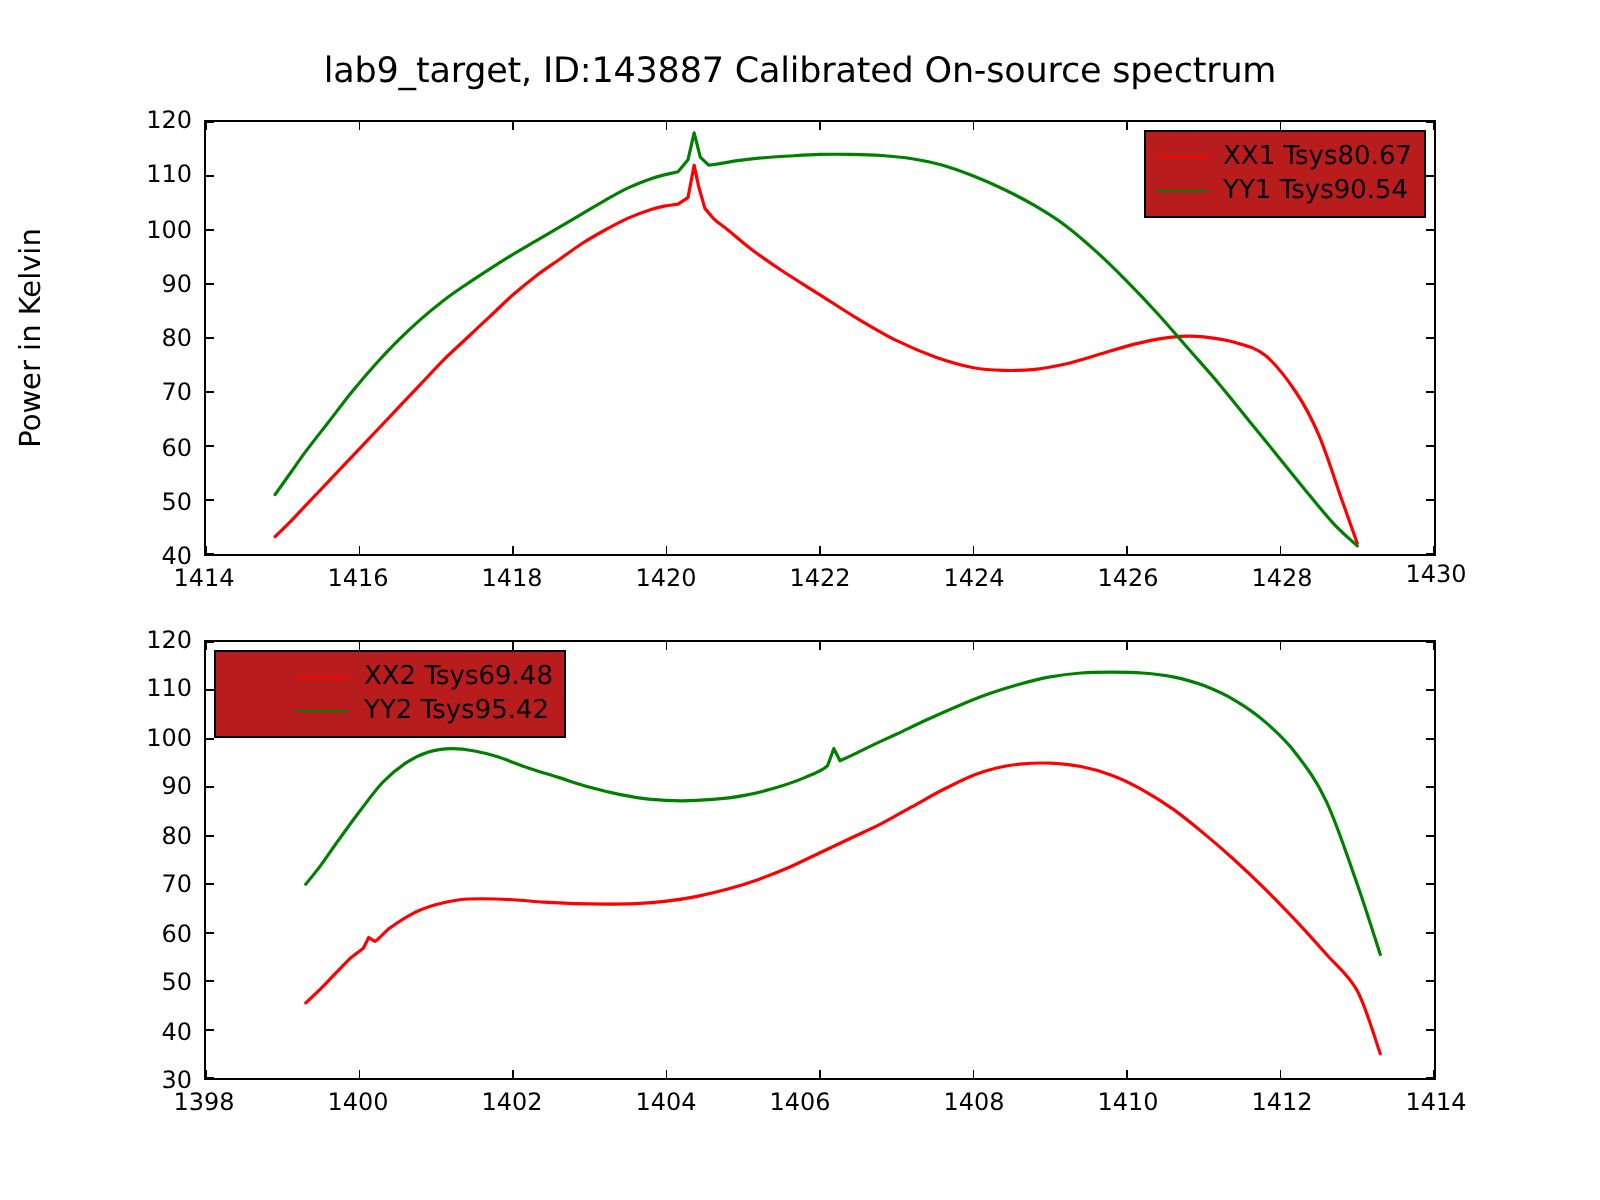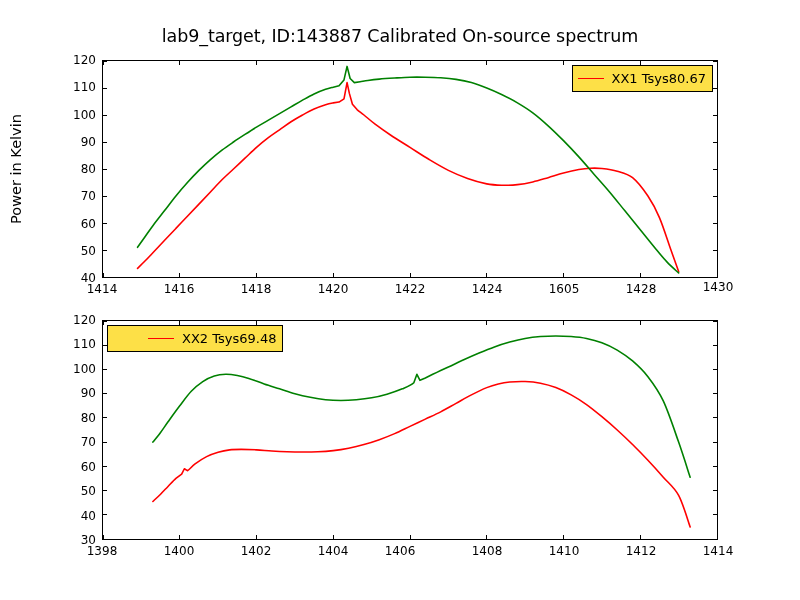--- a/index.html
+++ b/index.html
@@ -81,21 +81,21 @@
   }
   #xlabel-bottom {
     left: 0;
     top: 568px;
     width: 800px;
     text-align: center;
   }
   .legend {
     position: absolute;
     border: 1px solid #000000;
-    background: #fde047;
+    background: #b91c1c;
     padding: 4px 6px 4px 5px;
     box-sizing: border-box;
   }
   #legend-top {
     right: 4px;
     top: 4px;
   }
   #legend-bottom {
     left: 4px;
     top: 4px;
@@ -178,20 +178,24 @@
         <line y1="27.25" y2="27.25" x1="616" x2="612" class="tick"></line>
         <line y1="0" y2="0" x1="0" x2="4" class="tick"></line>
         <line y1="0" y2="0" x1="616" x2="612" class="tick"></line>
         <path d="M 34.65 209.28 C 35.93 208.01, 39.78 204.28, 42.35 201.65 C 44.92 199.02, 46.84 196.88, 50.05 193.47 C 53.26 190.07, 57.75 185.30, 61.60 181.21 C 65.45 177.13, 69.30 173.04, 73.15 168.95 C 77.00 164.86, 80.85 160.78, 84.70 156.69 C 88.55 152.60, 92.40 148.51, 96.25 144.43 C 100.10 140.34, 103.95 136.25, 107.80 132.16 C 111.65 128.08, 115.50 123.76, 119.35 119.90 C 123.20 116.04, 127.05 112.63, 130.90 109.00 C 134.75 105.37, 138.60 101.73, 142.45 98.10 C 146.30 94.47, 150.15 90.61, 154.00 87.20 C 157.85 83.79, 161.70 80.61, 165.55 77.66 C 169.40 74.71, 173.25 72.21, 177.10 69.49 C 180.95 66.76, 184.80 63.81, 188.65 61.31 C 192.50 58.81, 196.35 56.63, 200.20 54.50 C 204.05 52.37, 207.90 50.23, 211.75 48.50 C 215.60 46.78, 220.09 45.19, 223.30 44.15 C 226.51 43.10, 228.75 42.69, 231.00 42.24 L 236.78 41.42 L 241.78 38.15 L 244.86 21.80 L 247.17 32.70 L 250.25 43.60 L 254.87 49.05 C 256.79 50.87, 258.72 52.00, 261.80 54.50 C 264.88 57.00, 268.86 60.63, 273.35 64.04 C 277.84 67.44, 282.97 71.08, 288.75 74.94 C 294.53 78.80, 301.58 83.11, 308.00 87.20 C 314.42 91.29, 320.83 95.60, 327.25 99.46 C 333.67 103.32, 340.08 107.18, 346.50 110.36 C 352.92 113.54, 359.33 116.27, 365.75 118.54 C 372.17 120.81, 379.22 122.85, 385.00 123.99 C 390.78 125.12, 395.27 125.21, 400.40 125.35 C 405.53 125.49, 410.67 125.35, 415.80 124.80 C 420.93 124.26, 426.07 123.26, 431.20 122.08 C 436.33 120.90, 441.47 119.22, 446.60 117.72 C 451.73 116.22, 456.87 114.45, 462.00 113.09 C 467.13 111.72, 472.91 110.36, 477.40 109.55 C 481.89 108.73, 485.10 108.36, 488.95 108.18 C 492.80 108.00, 496.01 107.96, 500.50 108.45 C 504.99 108.95, 510.77 109.64, 515.90 111.18 C 521.03 112.72, 526.17 113.54, 531.30 117.72 C 536.43 121.90, 542.21 129.53, 546.70 136.25 C 551.19 142.97, 554.40 148.97, 558.25 158.05 C 562.10 167.13, 566.59 181.67, 569.80 190.75 C 573.01 199.83, 576.22 208.92, 577.50 212.55" class="series-path" stroke="#ff0000"></path>
         <path d="M 34.65 188.03 C 35.93 186.21, 39.78 180.76, 42.35 177.13 C 44.92 173.49, 46.84 170.54, 50.05 166.22 C 53.26 161.91, 57.75 156.23, 61.60 151.24 C 65.45 146.24, 69.30 141.02, 73.15 136.25 C 77.00 131.48, 80.85 126.94, 84.70 122.63 C 88.55 118.31, 92.40 114.22, 96.25 110.36 C 100.10 106.50, 103.95 102.87, 107.80 99.46 C 111.65 96.06, 115.50 92.88, 119.35 89.92 C 123.20 86.97, 127.05 84.38, 130.90 81.75 C 134.75 79.12, 138.60 76.62, 142.45 74.12 C 146.30 71.62, 150.15 69.12, 154.00 66.76 C 157.85 64.40, 161.70 62.22, 165.55 59.95 C 169.40 57.68, 173.25 55.41, 177.10 53.14 C 180.95 50.87, 184.80 48.60, 188.65 46.33 C 192.50 44.05, 196.35 41.69, 200.20 39.51 C 204.05 37.33, 207.90 35.06, 211.75 33.25 C 215.60 31.43, 220.09 29.75, 223.30 28.61 C 226.51 27.48, 228.75 27.02, 231.00 26.43 L 236.78 25.07 L 241.78 19.08 L 244.86 5.45 L 247.94 17.71 L 252.17 21.80 L 257.95 20.98 C 260.20 20.62, 262.44 20.07, 265.65 19.62 C 268.86 19.17, 272.71 18.67, 277.20 18.26 C 281.69 17.85, 287.47 17.49, 292.60 17.17 C 297.73 16.85, 302.87 16.49, 308.00 16.35 C 313.13 16.21, 318.27 16.26, 323.40 16.35 C 328.53 16.44, 333.67 16.53, 338.80 16.90 C 343.93 17.26, 349.07 17.71, 354.20 18.53 C 359.33 19.35, 364.47 20.35, 369.60 21.80 C 374.73 23.25, 379.87 25.21, 385.00 27.25 C 390.13 29.29, 395.27 31.56, 400.40 34.06 C 405.53 36.56, 410.67 39.19, 415.80 42.24 C 420.93 45.28, 426.07 48.46, 431.20 52.32 C 436.33 56.18, 441.47 60.72, 446.60 65.40 C 451.73 70.08, 456.87 75.16, 462.00 80.39 C 467.13 85.61, 472.27 91.06, 477.40 96.74 C 482.53 102.41, 487.67 108.55, 492.80 114.45 C 497.93 120.35, 503.07 126.03, 508.20 132.16 C 513.33 138.29, 518.47 144.88, 523.60 151.24 C 528.73 157.60, 533.87 163.95, 539.00 170.31 C 544.13 176.67, 549.91 183.94, 554.40 189.39 C 558.89 194.84, 562.10 198.92, 565.95 203.01 C 569.80 207.10, 575.58 212.10, 577.50 213.91" class="series-path" stroke="#008000"></path>
       </svg>
     <div class="legend" id="legend-top">
         <div class="legend-row">
           <span class="legend-swatch" style="border-top-color: rgb(255, 0, 0);"></span>
           <span class="legend-text">XX1 Tsys80.67</span>
+        </div>
+        <div class="legend-row">
+          <span class="legend-swatch" style="border-top-color: rgb(0, 128, 0);"></span>
+          <span class="legend-text">YY1 Tsys90.54</span>
         </div>
       </div>
   </div>
 
   <div class="axes" id="axes-bottom">
     <svg id="svg-bottom" viewBox="0 0 616 220" preserveAspectRatio="none">
         <line x1="0" x2="0" y1="0" y2="4" class="tick"></line>
         <line x1="0" x2="0" y1="220" y2="216" class="tick"></line>
         <line x1="77" x2="77" y1="0" y2="4" class="tick"></line>
         <line x1="77" x2="77" y1="220" y2="216" class="tick"></line>
@@ -230,31 +234,35 @@
         <line y1="0" y2="0" x1="0" x2="4" class="tick"></line>
         <line y1="0" y2="0" x1="616" x2="612" class="tick"></line>
         <path d="M 50.05 182.11 C 51.33 180.89, 55.18 177.34, 57.75 174.78 C 60.32 172.21, 62.88 169.36, 65.45 166.71 C 68.02 164.06, 70.90 160.93, 73.15 158.89 L 78.92 154.49 L 81.62 149.11 L 84.70 151.07 C 86.50 150.25, 89.19 146.59, 92.40 144.22 C 95.61 141.86, 100.10 138.84, 103.95 136.89 C 107.80 134.93, 111.65 133.63, 115.50 132.49 C 119.35 131.35, 123.20 130.53, 127.05 130.04 C 130.90 129.56, 134.11 129.56, 138.60 129.56 C 143.09 129.56, 148.87 129.76, 154.00 130.04 C 159.13 130.33, 164.27 130.94, 169.40 131.27 C 174.53 131.59, 179.67 131.84, 184.80 132.00 C 189.93 132.16, 195.07 132.24, 200.20 132.24 C 205.33 132.24, 210.47 132.24, 215.60 132.00 C 220.73 131.76, 225.87 131.39, 231.00 130.78 C 236.13 130.17, 241.27 129.35, 246.40 128.33 C 251.53 127.31, 256.67 126.09, 261.80 124.67 C 266.93 123.24, 272.07 121.61, 277.20 119.78 C 282.33 117.94, 287.47 115.91, 292.60 113.67 C 297.73 111.43, 302.87 108.78, 308.00 106.33 C 313.13 103.89, 318.27 101.44, 323.40 99.00 C 328.53 96.56, 333.67 94.31, 338.80 91.67 C 343.93 89.02, 349.07 85.96, 354.20 83.11 C 359.33 80.26, 364.47 77.20, 369.60 74.56 C 374.73 71.91, 380.51 69.06, 385.00 67.22 C 389.49 65.39, 392.70 64.49, 396.55 63.56 C 400.40 62.62, 403.61 62.01, 408.10 61.60 C 412.59 61.19, 418.37 60.91, 423.50 61.11 C 428.63 61.31, 433.77 61.80, 438.90 62.82 C 444.03 63.84, 449.17 65.27, 454.30 67.22 C 459.43 69.18, 464.57 71.70, 469.70 74.56 C 474.83 77.41, 479.97 80.67, 485.10 84.33 C 490.23 88.00, 495.37 92.28, 500.50 96.56 C 505.63 100.83, 510.77 105.31, 515.90 110.00 C 521.03 114.69, 526.17 119.57, 531.30 124.67 C 536.43 129.76, 541.57 135.06, 546.70 140.56 C 551.83 146.06, 556.97 151.76, 562.10 157.67 C 567.23 163.57, 573.01 167.65, 577.50 176.00 C 581.99 184.35, 587.12 202.48, 589.05 207.78" class="series-path" stroke="#ff0000"></path>
         <path d="M 50.05 122.22 C 51.33 120.59, 55.18 115.91, 57.75 112.44 C 60.32 108.98, 62.24 105.93, 65.45 101.44 C 68.66 96.96, 73.15 90.65, 77.00 85.56 C 80.85 80.46, 84.70 74.96, 88.55 70.89 C 92.40 66.81, 96.25 63.68, 100.10 61.11 C 103.95 58.54, 107.80 56.71, 111.65 55.49 C 115.50 54.27, 119.35 53.86, 123.20 53.78 C 127.05 53.70, 130.90 54.31, 134.75 55.00 C 138.60 55.69, 141.81 56.51, 146.30 57.93 C 150.79 59.36, 156.57 61.80, 161.70 63.56 C 166.83 65.31, 171.97 66.81, 177.10 68.44 C 182.23 70.07, 187.37 71.91, 192.50 73.33 C 197.63 74.76, 202.77 75.98, 207.90 77.00 C 213.03 78.02, 218.17 78.91, 223.30 79.44 C 228.43 79.97, 233.57 80.18, 238.70 80.18 C 243.83 80.18, 248.97 79.89, 254.10 79.44 C 259.23 79.00, 264.37 78.43, 269.50 77.49 C 274.63 76.55, 279.77 75.33, 284.90 73.82 C 290.03 72.31, 295.81 70.36, 300.30 68.44 C 304.79 66.53, 309.41 64.78, 311.85 62.33 L 314.93 53.78 L 318.01 59.89 L 323.40 57.44 C 326.22 56.10, 331.10 53.66, 334.95 51.82 C 338.80 49.99, 342.01 48.56, 346.50 46.44 C 350.99 44.33, 356.77 41.47, 361.90 39.11 C 367.03 36.75, 372.17 34.43, 377.30 32.27 C 382.43 30.11, 387.57 27.99, 392.70 26.16 C 397.83 24.32, 402.97 22.69, 408.10 21.27 C 413.23 19.84, 418.37 18.54, 423.50 17.60 C 428.63 16.66, 433.77 16.05, 438.90 15.64 C 444.03 15.24, 449.17 15.16, 454.30 15.16 C 459.43 15.16, 464.57 15.24, 469.70 15.64 C 474.83 16.05, 479.97 16.54, 485.10 17.60 C 490.23 18.66, 495.37 20.04, 500.50 22.00 C 505.63 23.96, 510.77 26.28, 515.90 29.33 C 521.03 32.39, 526.17 35.85, 531.30 40.33 C 536.43 44.81, 541.57 49.50, 546.70 56.22 C 551.83 62.94, 556.97 69.67, 562.10 80.67 C 567.23 91.67, 573.01 109.39, 577.50 122.22 C 581.99 135.06, 587.12 151.76, 589.05 157.67" class="series-path" stroke="#008000"></path>
       </svg>
     <div class="legend" id="legend-bottom">
         <div class="legend-row">
           <span class="legend-swatch" style="border-top-color: rgb(255, 0, 0);"></span>
           <span class="legend-text">XX2 Tsys69.48</span>
         </div>
+        <div class="legend-row">
+          <span class="legend-swatch" style="border-top-color: rgb(0, 128, 0);"></span>
+          <span class="legend-text">YY2 Tsys95.42</span>
+        </div>
       </div>
   </div>
 
   <div id="ticklabels-top">
       <div class="tick-label xtick-label" style="left: 102px; top: 282px;">1414</div>
       <div class="tick-label xtick-label" style="left: 179px; top: 282px;">1416</div>
       <div class="tick-label xtick-label" style="left: 256px; top: 282px;">1418</div>
       <div class="tick-label xtick-label" style="left: 333px; top: 282px;">1420</div>
       <div class="tick-label xtick-label" style="left: 410px; top: 282px;">1422</div>
       <div class="tick-label xtick-label" style="left: 487px; top: 282px;">1424</div>
-      <div class="tick-label xtick-label" style="left: 564px; top: 282px;">1605</div>
+      <div class="tick-label xtick-label" style="left: 564px; top: 282px;">1426</div>
       <div class="tick-label xtick-label" style="left: 641px; top: 282px;">1428</div>
       <div class="tick-label xtick-label" style="left: 718px; top: 280px;">1430</div>
       <div class="tick-label ytick-label" style="left: 54px; width: 42px; top: 278px;">40</div>
       <div class="tick-label ytick-label" style="left: 54px; width: 42px; top: 250.75px;">50</div>
       <div class="tick-label ytick-label" style="left: 54px; width: 42px; top: 223.5px;">60</div>
       <div class="tick-label ytick-label" style="left: 54px; width: 42px; top: 196.25px;">70</div>
       <div class="tick-label ytick-label" style="left: 54px; width: 42px; top: 169px;">80</div>
       <div class="tick-label ytick-label" style="left: 54px; width: 42px; top: 141.75px;">90</div>
       <div class="tick-label ytick-label" style="left: 54px; width: 42px; top: 114.5px;">100</div>
       <div class="tick-label ytick-label" style="left: 54px; width: 42px; top: 87.25px;">110</div>

